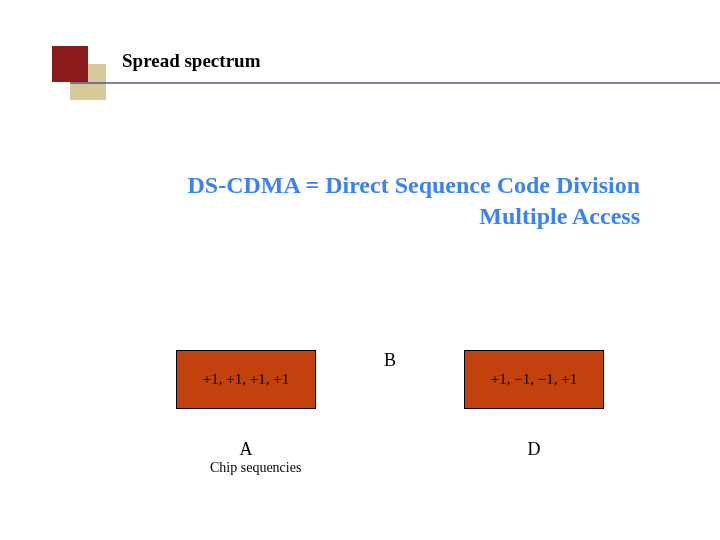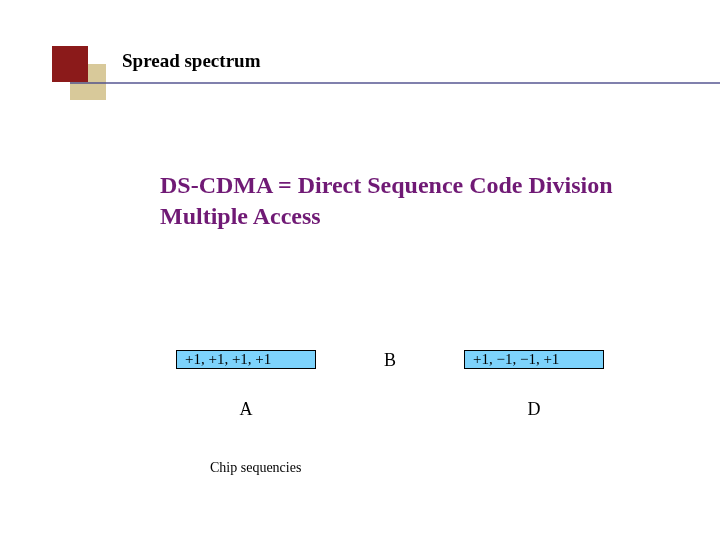--- a/index.html
+++ b/index.html
@@ -48,45 +48,47 @@
     background: #4a4a8a;
     opacity: 0.7;
   }
   .main-heading {
     position: absolute;
     left: 130px;
     top: 140px;
     width: 480px;
     font-size: 24px;
     font-weight: bold;
-    color: #701a75;
+    color: #3b82f6;
     line-height: 1.3;
+    text-align: right;
   }
   .chips-row {
     position: absolute;
     left: 20px;
     top: 300px;
     width: 680px;
     display: flex;
     gap: 28px;
     justify-content: center;
   }
   .chip-col {
     display: flex;
     flex-direction: column;
     align-items: center;
     gap: 10px;
   }
   .chip-box {
     border: 1px solid #000;
-    background: #7dd3fc;
-    padding: 0 8px;
+    background: #c2410c;
+    padding: 20px 8px;
     font-size: 15px;
     white-space: nowrap;
     min-width: 140px;
+    text-align: center;
   }
   .chip-label {
     font-size: 18px;
   }
   .caption {
     position: absolute;
     left: 180px;
     top: 430px;
     font-size: 14px;
     color: #000;

